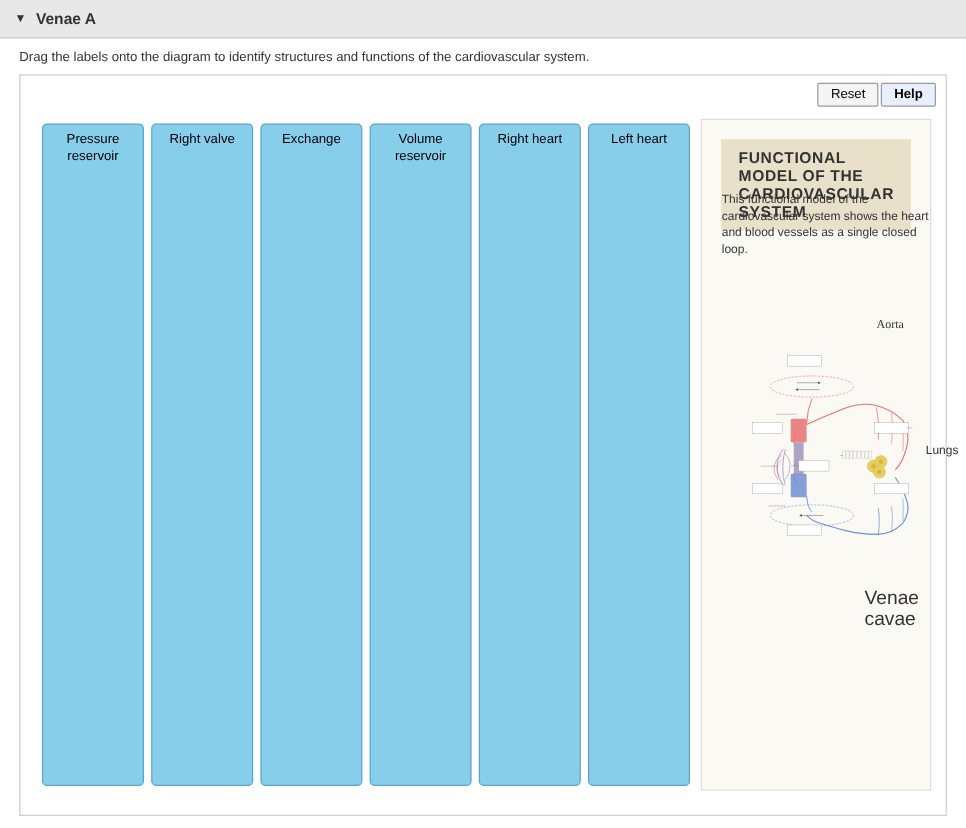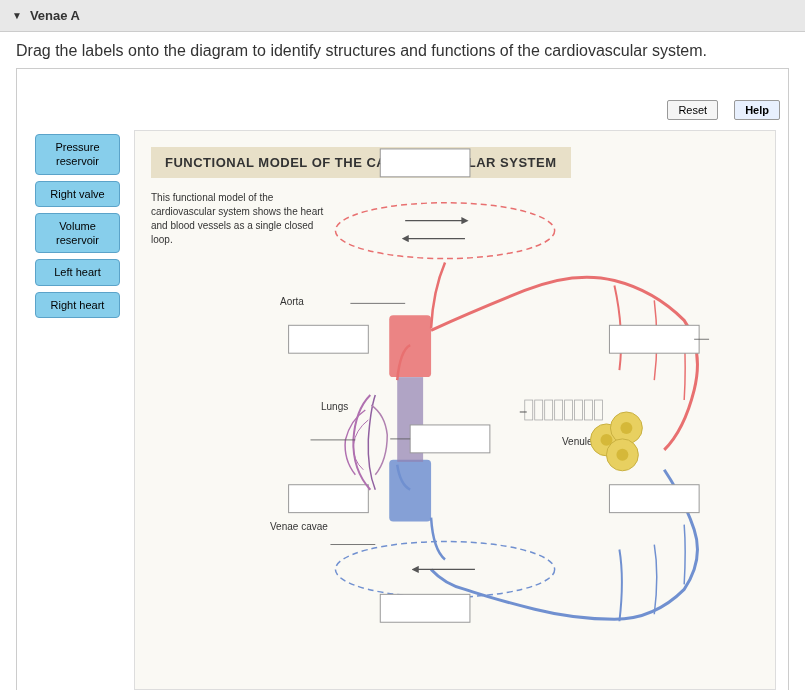--- a/index.html
+++ b/index.html
@@ -25,56 +25,54 @@
     .collapse-arrow {
       cursor: pointer;
       font-size: 10px;
     }
     .part-a-title {
       font-weight: bold;
       font-size: 13px;
     }
     .instruction {
       padding: 10px 16px 8px 16px;
-      font-size: 16px;
+      font-size: 11px;
     }
     .main-content {
       margin: 0 16px 16px 16px;
       border: 1px solid #ccc;
       background: #fff;
       position: relative;
     }
     .top-bar {
       display: flex;
       justify-content: flex-end;
       padding: 6px 8px;
-      gap: 16px;
-      align-items: flex-end;
+      gap: 2px;
     }
     .btn-reset, .btn-help {
       padding: 3px 10px;
       font-size: 11px;
       cursor: pointer;
       border: 1px solid #999;
       background: #f5f5f5;
       border-radius: 2px;
     }
     .btn-help {
       background: #e8f0fe;
       font-weight: bold;
-      margin-top: 25px;
     }
     .diagram-area {
       display: flex;
       padding: 0 8px 16px 8px;
       position: relative;
     }
     .labels-panel {
       display: flex;
-      flex-direction: column;
+      flex-direction: row;
       gap: 6px;
       padding: 8px 10px;
       min-width: 100px;
     }
     .drag-label {
       background: #87CEEB;
       border: 1px solid #5BA3C9;
       border-radius: 4px;
       padding: 5px 8px;
       text-align: center;
@@ -109,31 +107,32 @@
       top: 0;
       left: 0;
       width: 100%;
       height: 100%;
     }
     .label-aorta {
       position: absolute;
       font-size: 10px;
       top: 165px;
       left: 145px;
+      font-family: Liberation Serif, serif;
     }
     .label-lungs {
       position: absolute;
       font-size: 10px;
       top: 270px;
       left: 145px;
       margin-left: 41px;
     }
     .label-venae-cavae {
       position: absolute;
-      font-size: 10px;
+      font-size: 16px;
       top: 390px;
       left: 135px;
     }
     .label-venules {
       position: absolute;
       font-size: 10px;
       top: 305px;
       left: 427px;
       text-align: right;
     }
@@ -155,23 +154,24 @@
     <div class="top-bar">
       <button class="btn-reset">Reset</button>
       <button class="btn-help">Help</button>
     </div>
 
     <div class="diagram-area">
 
       <div class="labels-panel">
         <div class="drag-label">Pressure<br>reservoir</div>
         <div class="drag-label">Right valve</div>
+        <div class="drag-label">Exchange</div>
         <div class="drag-label">Volume<br>reservoir</div>
+        <div class="drag-label">Right heart</div>
         <div class="drag-label">Left heart</div>
-        <div class="drag-label">Right heart</div>
       </div>
 
       <div class="diagram-container">
 
         
         <div class="diagram-title-box">
           <div class="diagram-title">FUNCTIONAL MODEL OF THE CARDIOVASCULAR SYSTEM</div>
         </div>
         <div style="position:absolute; top:60px; left:16px; font-size:10px; max-width:180px; line-height:1.4;">This functional model of the cardiovascular system shows the heart and blood vessels as a single closed loop.</div>
 

